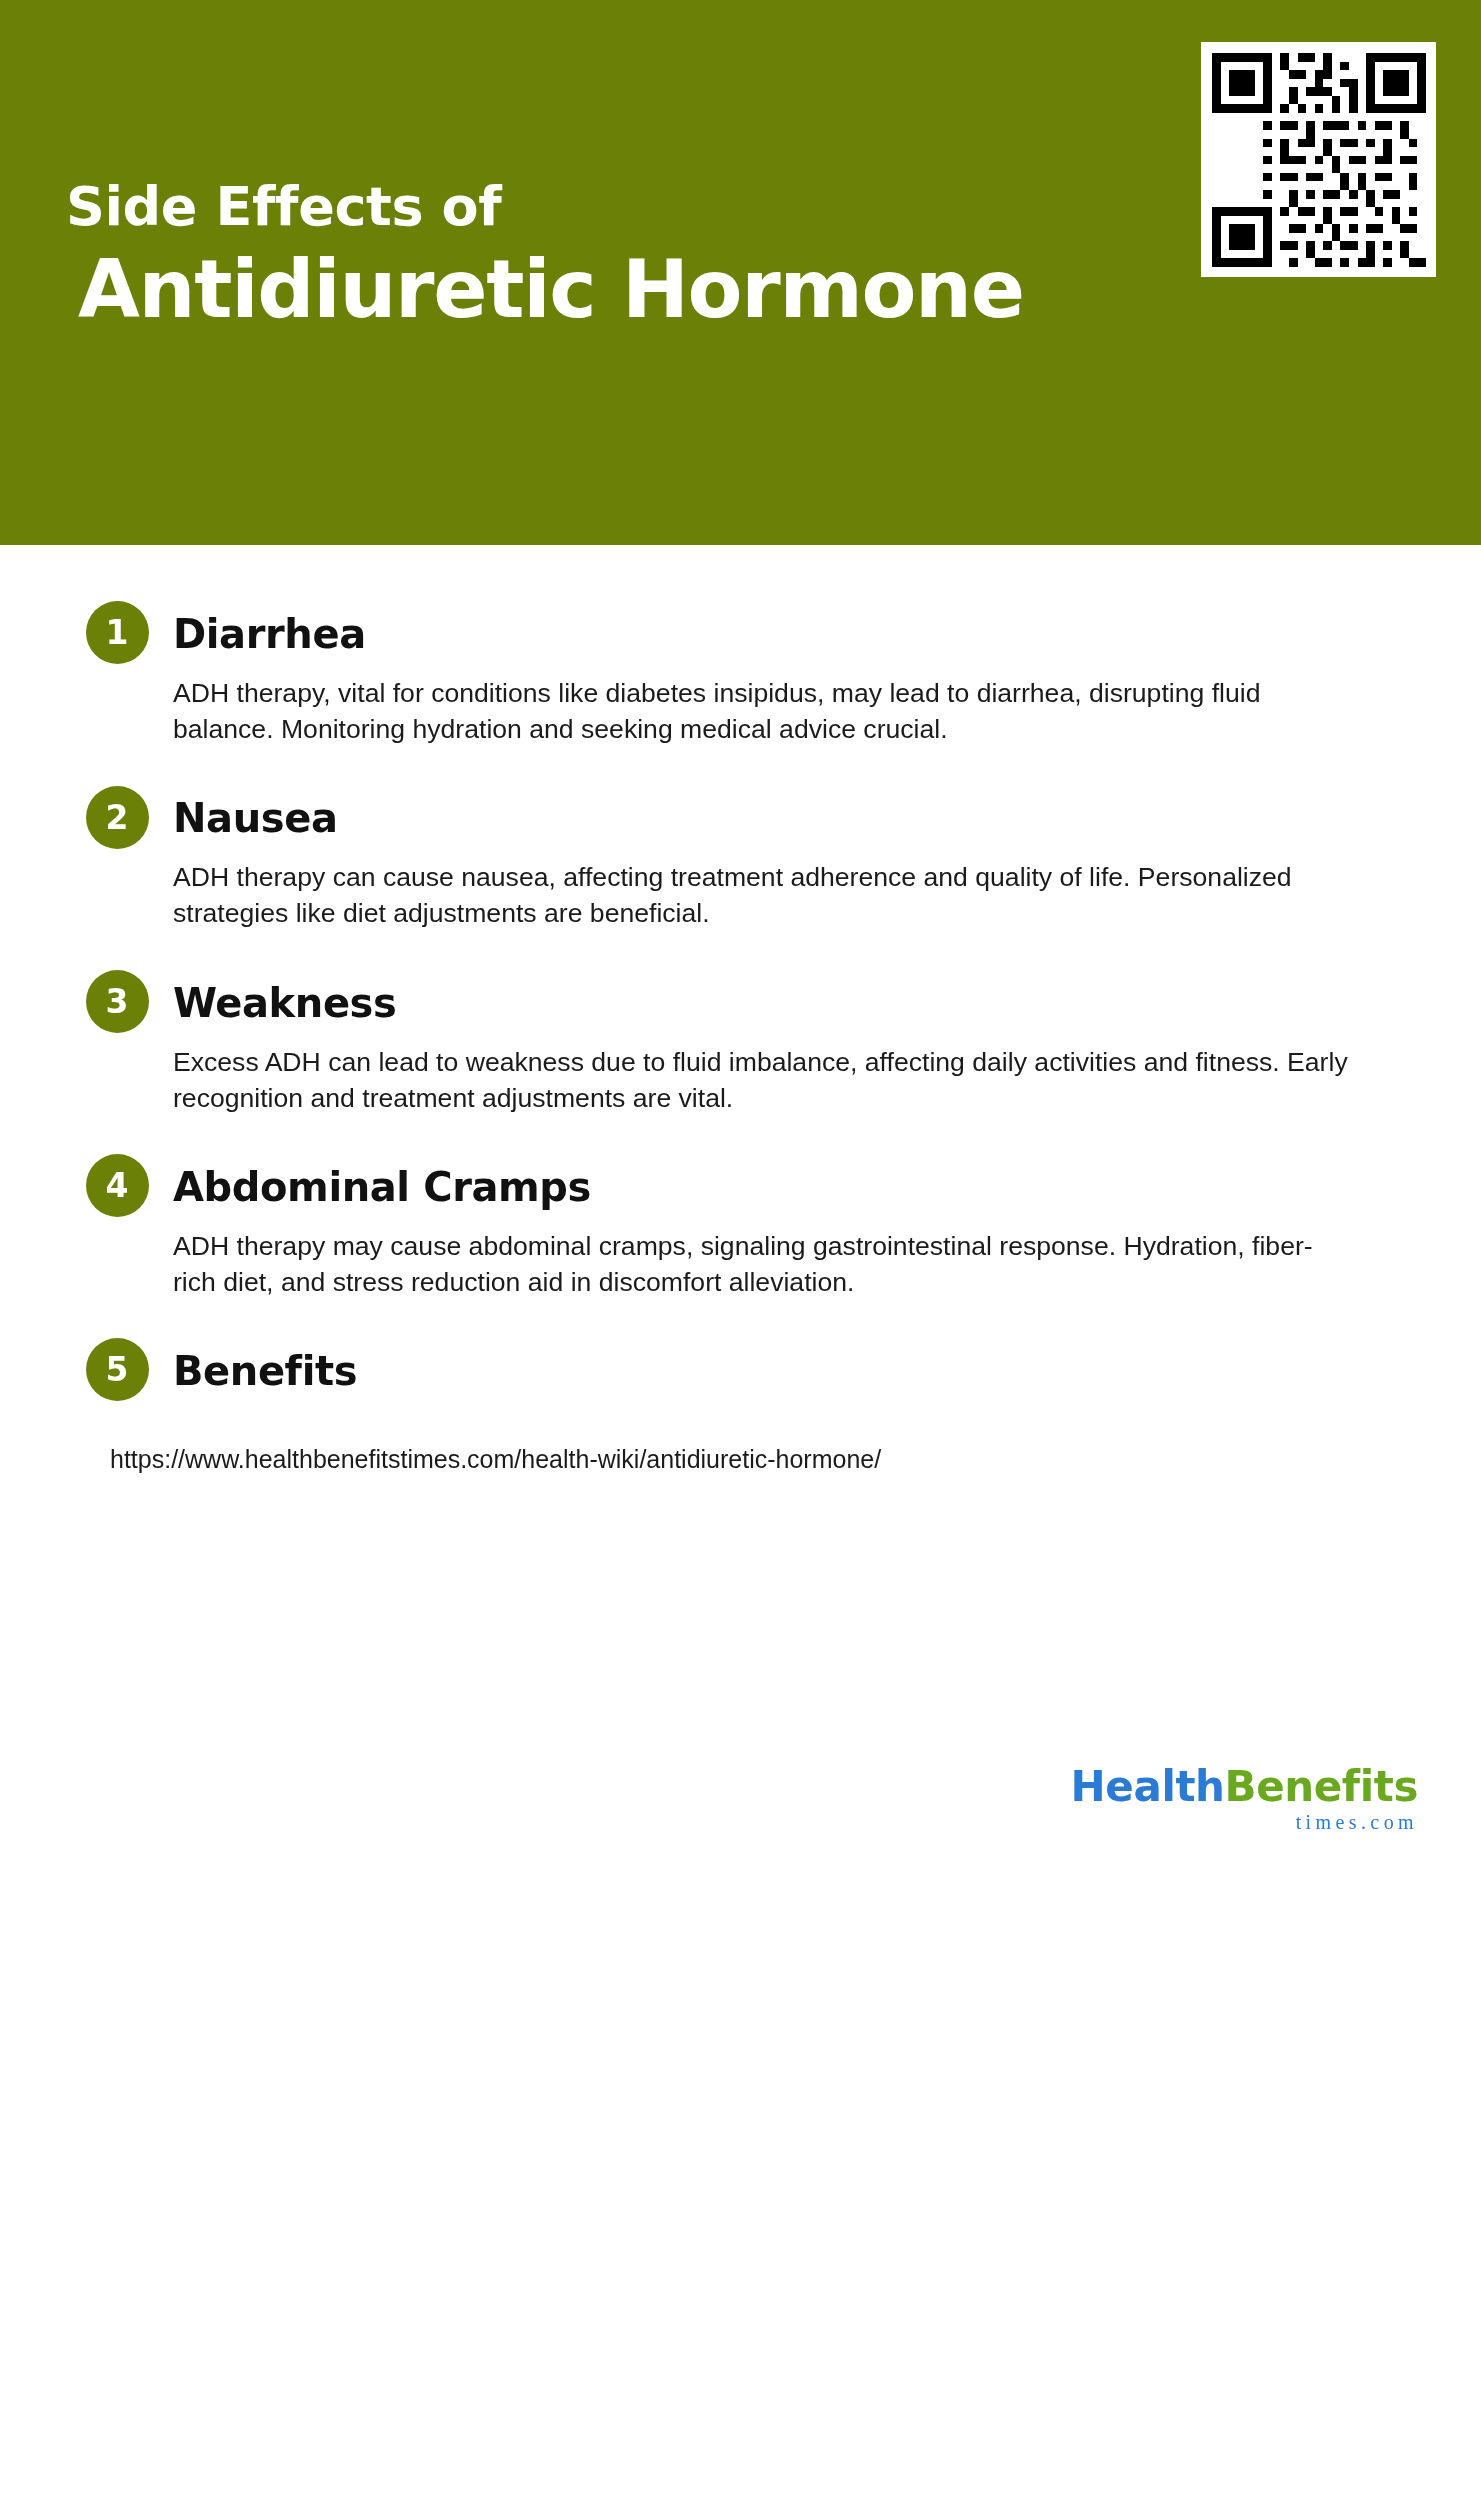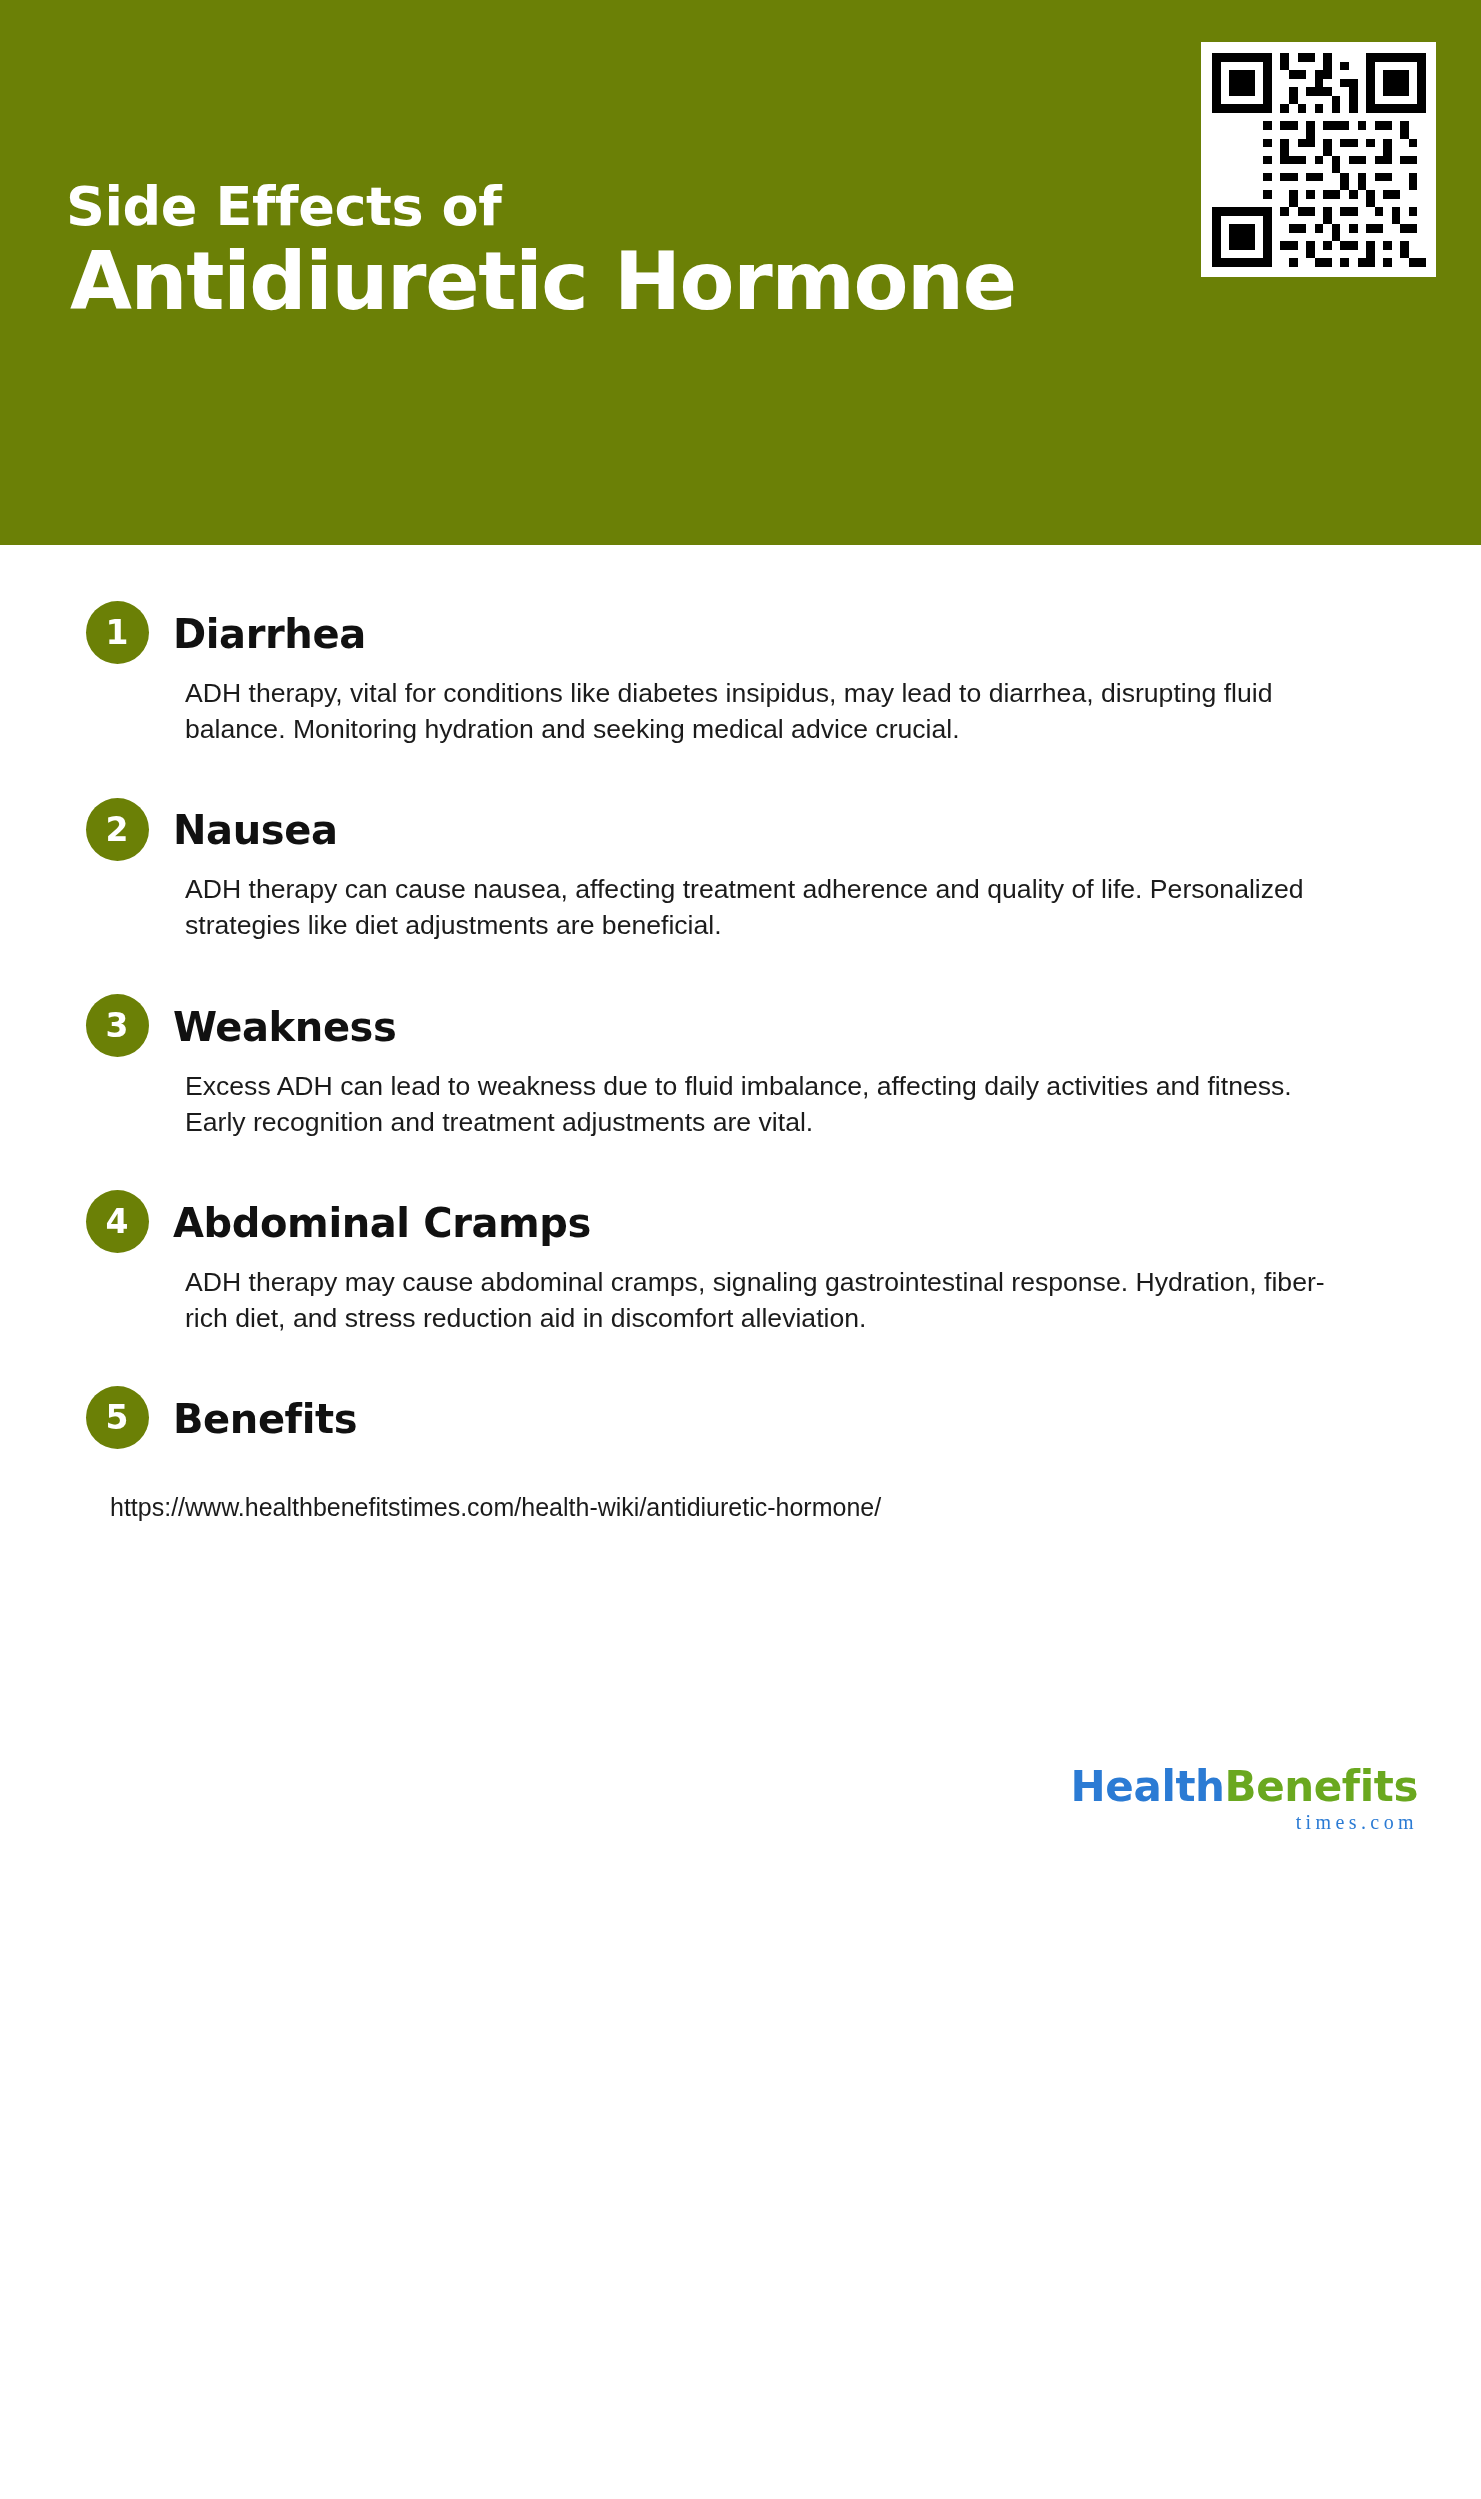--- a/index.html
+++ b/index.html
@@ -42,21 +42,21 @@
     letter-spacing: -0.4px;
     margin: 0 0 3.5px 0;
     font-family: "DejaVu Sans", sans-serif;
   }
   .title-large {
     color: #ffffff;
     font-size: 80px;
     font-weight: bold;
     line-height: 1.05;
     letter-spacing: -1.3px;
-    margin: 4px;
+    margin: 12px;
     font-family: "DejaVu Sans", sans-serif;
   }
 
   
   .qr-wrap {
     position: absolute;
     right: 45px;
     top: 42px;
     width: 235px;
     height: 235px;
@@ -103,21 +103,21 @@
     color: #111111;
     margin: 16px 0 19px 0;
     line-height: 1.1;
     letter-spacing: -0.4px;
     font-family: "DejaVu Sans", sans-serif;
   }
   .item-desc {
     font-size: 26.6px;
     color: #1b1b1b;
     line-height: 1.36;
-    margin: 12px;
+    margin: 0;
     font-family: "Liberation Sans", sans-serif;
   }
 
   
   .source-url {
     font-size: 25px;
     color: #1b1b1b;
     margin: 14px 0 4px 49px;
     font-family: "Liberation Sans", sans-serif;
   }

